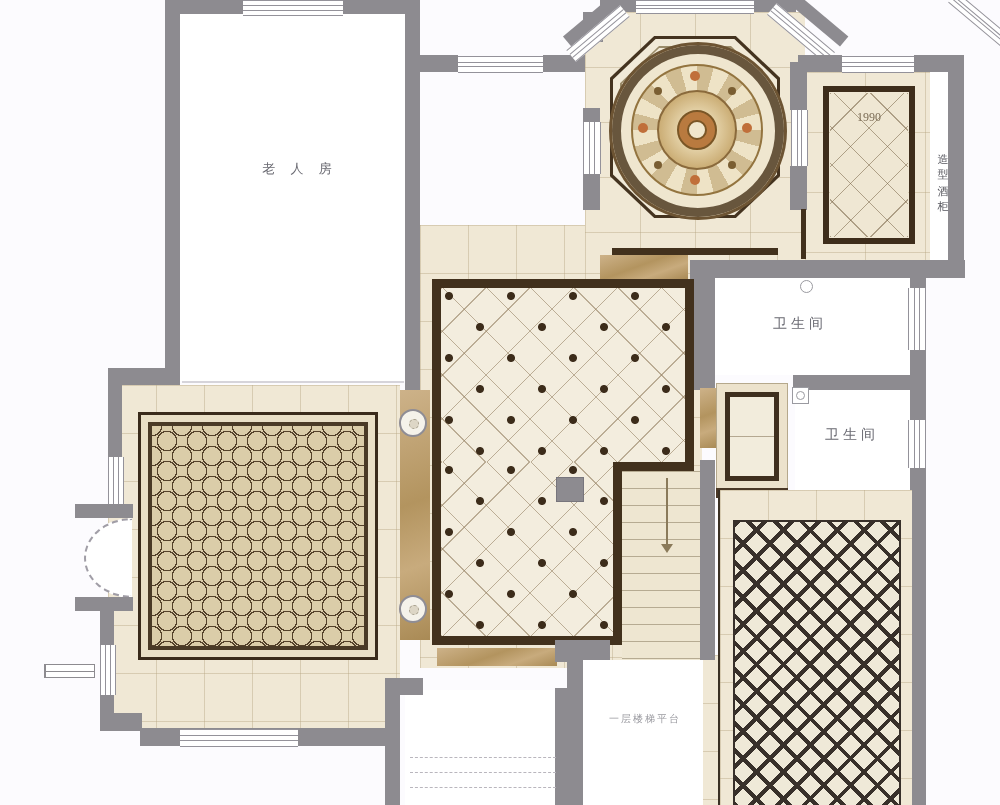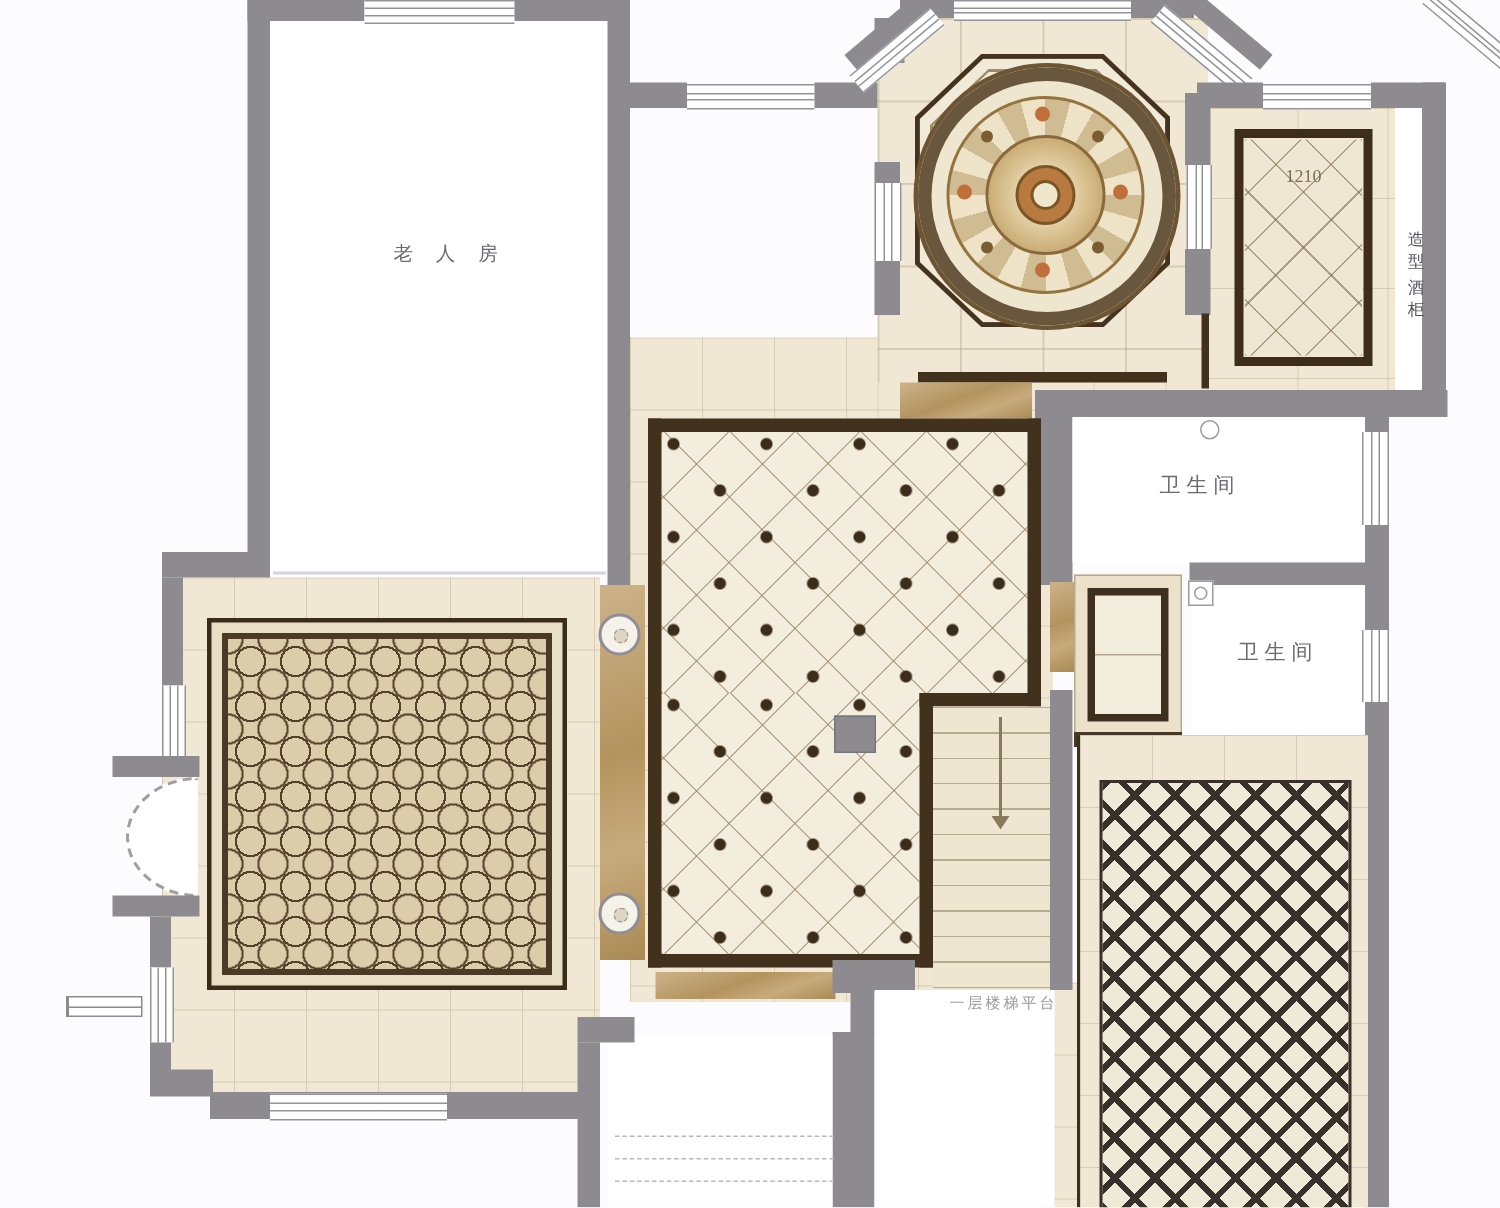--- a/index.html
+++ b/index.html
@@ -122,21 +122,21 @@
   <div class="darkline" style="left:612px;top:248px;width:166px;height:7px;"></div>
   <div class="marble" style="left:600px;top:255px;width:88px;height:24px;"></div>
 
   <div class="wall" style="left:798px;top:55px;width:44px;height:17px;"></div>
   <div class="win-h" style="left:842px;top:56px;width:72px;height:15px;"></div>
   <div class="wall" style="left:914px;top:55px;width:49px;height:17px;"></div>
   <div class="wall" style="left:948px;top:55px;width:16px;height:208px;"></div>
 
   <div class="abs" style="left:823px;top:86px;width:92px;height:158px;border:6px solid #3e2d1b;box-sizing:border-box;">
     <div class="thinlat" style="position:absolute;inset:1px;"></div>
-    <div class="label" style="left:0;right:0;top:18px;color:#7b6c55;font-size:12px;">1210</div>
+    <div class="label" style="left:0;right:0;top:18px;color:#7b6c55;font-size:12px;">1990</div>
   </div>
   <div class="room" style="left:930px;top:72px;width:18px;height:188px;"></div>
   <div class="label" style="left:928px;top:96px;width:22px;height:160px;writing-mode:vertical-rl;letter-spacing:16px;font-size:11px;color:#55555c;">造型酒柜</div>
 
   <div class="wall" style="left:690px;top:260px;width:275px;height:18px;"></div>
   <div class="wall" style="left:690px;top:278px;width:25px;height:112px;"></div>
   <div class="room" style="left:715px;top:278px;width:195px;height:97px;"></div>
   <div class="label" style="left:735px;top:315px;width:130px;letter-spacing:4px;font-size:14px;">卫生间</div>
   <div class="circ" style="left:800px;top:280px;width:11px;height:11px;border:1px solid #9a9aa0;background:#fff;"></div>
   <div class="wall" style="left:910px;top:278px;width:16px;height:17px;"></div>
@@ -204,21 +204,21 @@
   <div class="wall" style="left:100px;top:713px;width:42px;height:18px;"></div>
   <div class="wall" style="left:140px;top:728px;width:258px;height:18px;"></div>
   <div class="win-h" style="left:180px;top:729px;width:118px;height:16px;"></div>
   <div class="abs" style="left:44px;top:664px;width:48px;height:12px;border:1px solid #8d8b90;border-left:2px solid #8d8b90;background:
           linear-gradient(#8d8b90,#8d8b90) center/100% 1px no-repeat #fff;"></div>
 
   <div class="wall" style="left:555px;top:640px;width:55px;height:22px;"></div>
   <div class="wall" style="left:567px;top:655px;width:16px;height:35px;"></div>
   <div class="wall" style="left:555px;top:688px;width:28px;height:117px;"></div>
   <div class="room" style="left:583px;top:660px;width:120px;height:145px;"></div>
-  <div class="label" style="left:585px;top:662px;width:120px;font-size:10px;letter-spacing:2px;color:#9a9aa0;text-align:right;">一层楼梯平台</div>
+  <div class="label" style="left:585px;top:712px;width:120px;font-size:10px;letter-spacing:2px;color:#9a9aa0;">一层楼梯平台</div>
 
   <div class="room" style="left:405px;top:690px;width:150px;height:115px;"></div>
   <div class="dash" style="left:410px;top:757px;width:146px;"></div>
   <div class="dash" style="left:410px;top:772px;width:146px;"></div>
   <div class="dash" style="left:410px;top:787px;width:146px;"></div>
   <div class="wall" style="left:385px;top:678px;width:38px;height:17px;"></div>
   <div class="wall" style="left:385px;top:695px;width:15px;height:110px;"></div>
 
 </div>
 

